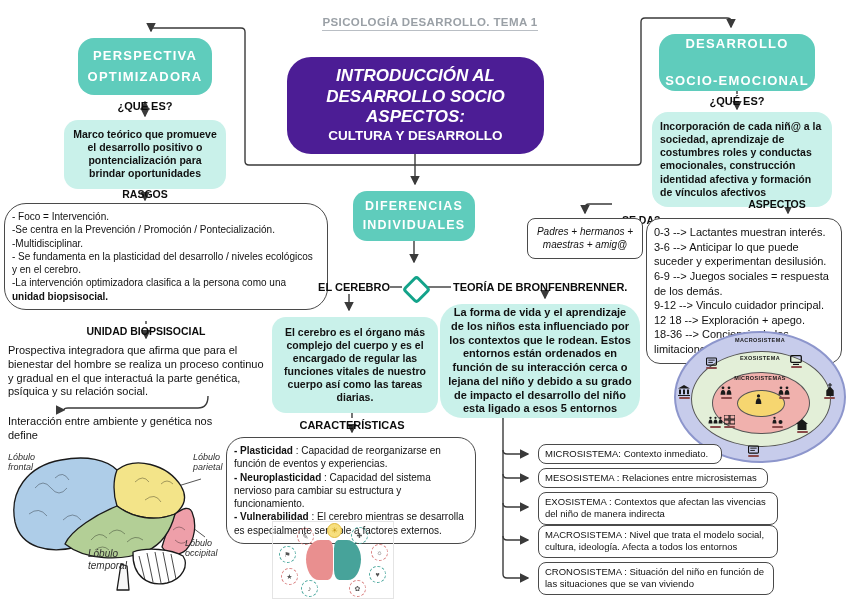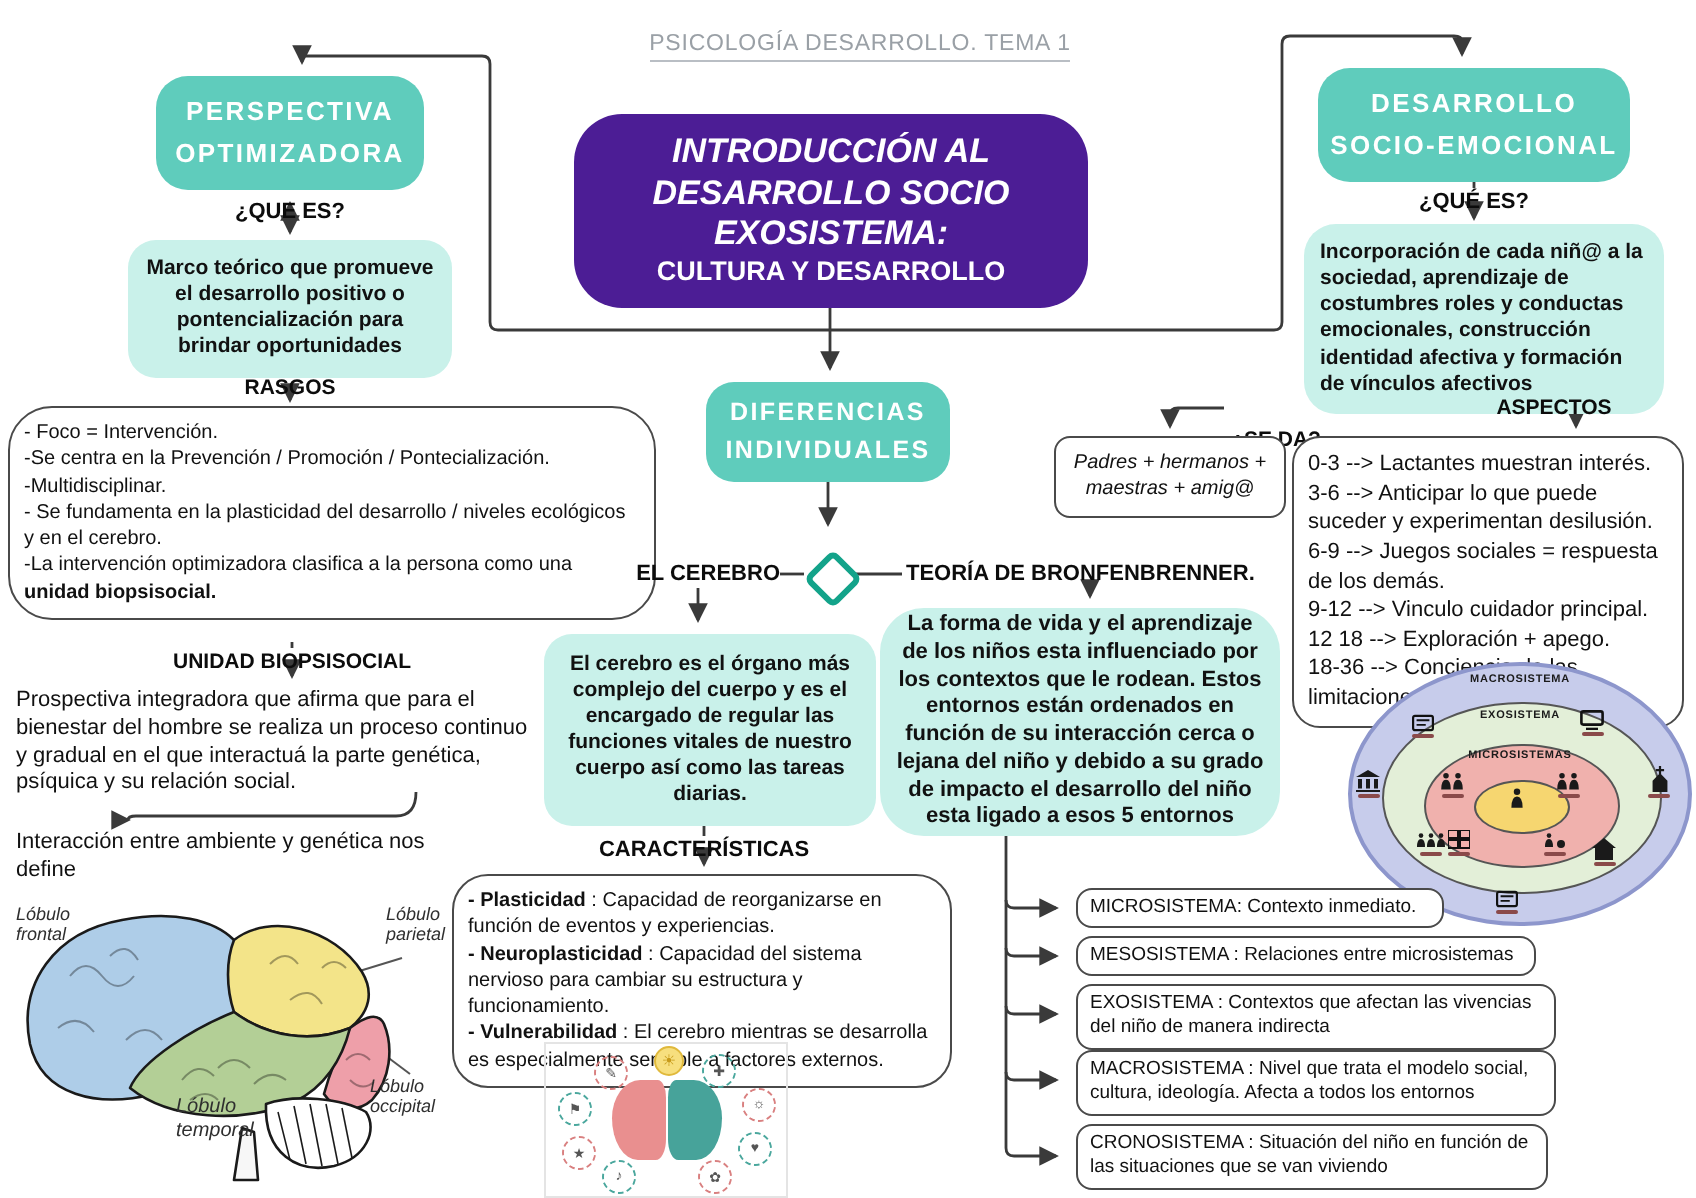--- a/index.html
+++ b/index.html
@@ -1,20 +1,20 @@
 <!DOCTYPE html>
 <html><head>
 <meta charset="utf-8">
 <style>
   html,body{margin:0;padding:0;background:#fff;}
   .canvas{position:relative;width:848px;height:599px;background:#ffffff;overflow:hidden;
           font-family:"Liberation Sans",sans-serif;color:#111;}
   .abs{position:absolute;}
   svg.lines{position:absolute;left:0;top:0;width:848px;height:599px;pointer-events:none;}
-  .hdr{font-weight:normal;color:#9aa0a6;font-size:11.5px;letter-spacing:.4px;
+  .hdr{font-weight:bold;color:#9aa0a6;font-size:11.5px;letter-spacing:.4px;
        border-bottom:1.5px solid #b9bec4;padding-bottom:2px;margin-left:12px;}
   .tealbox{background:#5fccbc;color:#fff;border-radius:16px;text-align:center;
            font-weight:bold;letter-spacing:1.2px;display:flex;flex-direction:column;
            align-items:center;justify-content:center;}
   .darkbox{background:#4c1d95;color:#fff;border-radius:24px;text-align:center;
            display:flex;flex-direction:column;align-items:center;justify-content:center;}
   .lightbox{background:#c9f1ea;border-radius:14px;font-weight:bold;font-size:10.5px;
             line-height:1.25;padding:8px;box-sizing:border-box;}
   .whitebox{background:#fff;border:1.2px solid #4a4a4a;border-radius:18px;
             padding:6px 7px;box-sizing:border-box;font-size:10px;line-height:1.33;}
@@ -164,21 +164,21 @@
     </g>
   </svg>
   <div class="brainlbl" style="left:8px;top:452px;width:46px;">Lóbulo frontal</div>
   <div class="brainlbl" style="left:193px;top:452px;width:42px;">Lóbulo parietal</div>
   <div class="brainlbl" style="left:88px;top:548px;width:70px;font-size:10px;">Lóbulo temporal</div>
   <div class="brainlbl" style="left:185px;top:538px;width:50px;">Lóbulo occipital</div>
 
   <div class="abs darkbox" style="left:287px;top:57px;width:257px;height:97px;">
     <div class="ital" style="font-weight:bold;font-size:17px;line-height:1.2;">INTRODUCCIÓN AL</div>
     <div class="ital" style="font-weight:bold;font-size:17px;line-height:1.2;">DESARROLLO SOCIO</div>
-    <div class="ital" style="font-weight:bold;font-size:17px;line-height:1.2;">EXOSISTEMA:</div>
+    <div class="ital" style="font-weight:bold;font-size:17px;line-height:1.2;">ASPECTOS:</div>
     <div style="font-weight:bold;font-size:13.5px;line-height:1.3;">CULTURA Y DESARROLLO</div>
   </div>
 
   <div class="abs tealbox" style="left:353px;top:191px;width:122px;height:50px;font-size:12.5px;line-height:1.5;border-radius:14px;">
     <div>DIFERENCIAS</div>
     <div>INDIVIDUALES</div>
   </div>
 
   <div class="diamond"></div>
   <div class="abs lbl" style="left:316px;top:281px;width:74px;font-size:11px;text-align:right;">EL CEREBRO</div>
@@ -199,21 +199,21 @@
     <div class="dc red" style="left:24px;top:6px;">✎</div>
     <div class="dc" style="left:6px;top:24px;">⚑</div>
     <div class="dc red" style="left:8px;top:46px;">★</div>
     <div class="dc" style="left:28px;top:58px;">♪</div>
     <div class="dc red" style="left:76px;top:58px;">✿</div>
     <div class="dc" style="left:96px;top:44px;">♥</div>
     <div class="dc red" style="left:98px;top:22px;">☼</div>
     <div class="dc" style="left:78px;top:5px;">✚</div>
   </div>
 
-  <div class="abs tealbox" style="left:659px;top:34px;width:156px;height:57px;font-size:13px;line-height:1.55;">
+  <div class="abs tealbox" style="left:659px;top:34px;width:156px;height:57px;font-size:13px;line-height:1.55;justify-content:space-between;">
     <div>DESARROLLO</div>
     <div>SOCIO-EMOCIONAL</div>
   </div>
   <div class="abs lbl" style="left:697px;top:95px;width:80px;font-size:11px;">¿QUÉ ES?</div>
   <div class="abs lightbox" style="left:652px;top:112px;width:180px;border-radius:16px;">Incorporación de cada niñ@ a la sociedad, aprendizaje de costumbres roles y conductas emocionales, construcción identidad afectiva y formación de vínculos afectivos</div>
 
   <div class="abs lbl" style="left:612px;top:214px;width:52px;">¿SE DA?</div>
   <div class="abs lbl" style="left:746px;top:198px;width:62px;">ASPECTOS</div>
 
   <div class="abs whitebox ctr" style="left:527px;top:218px;width:116px;border-radius:8px;font-size:10px;font-style:italic;">

